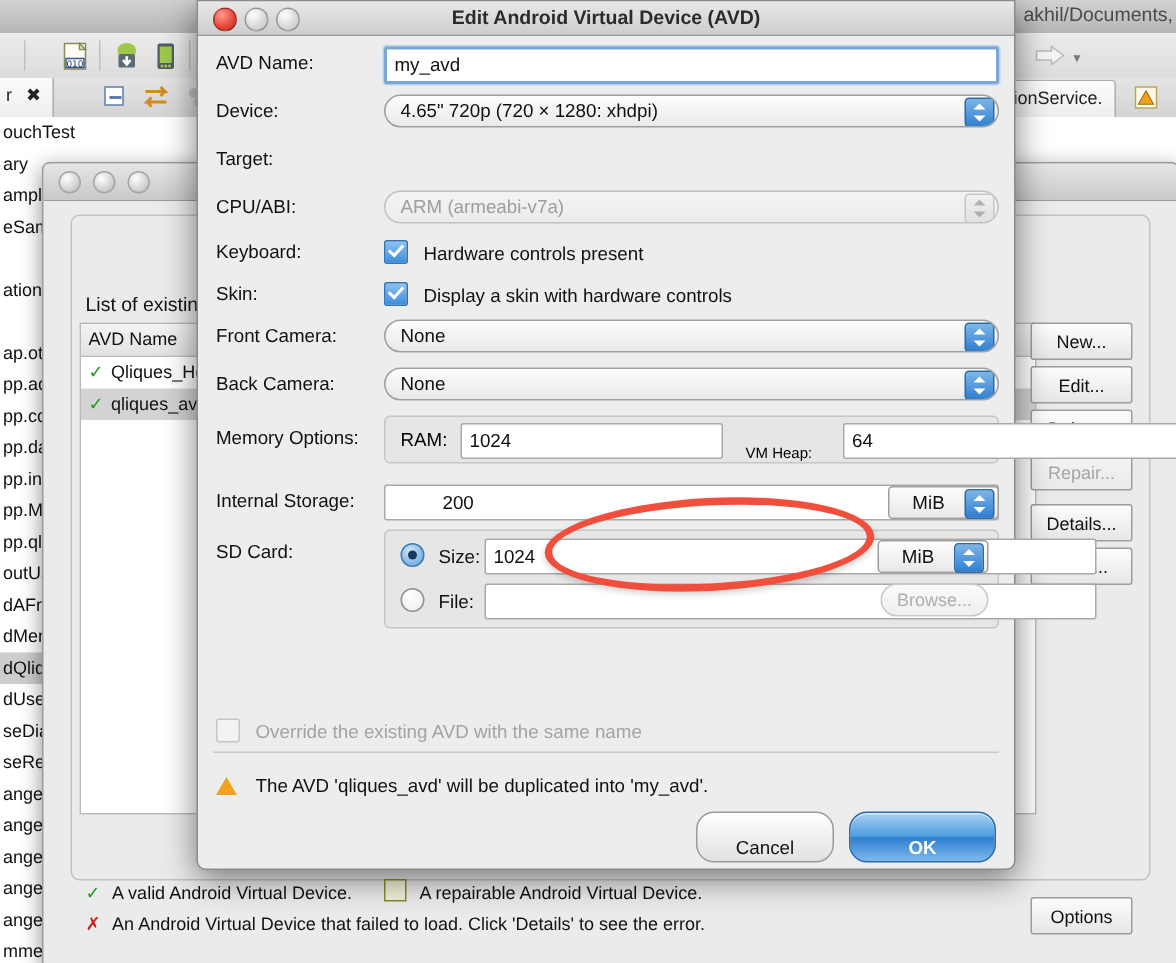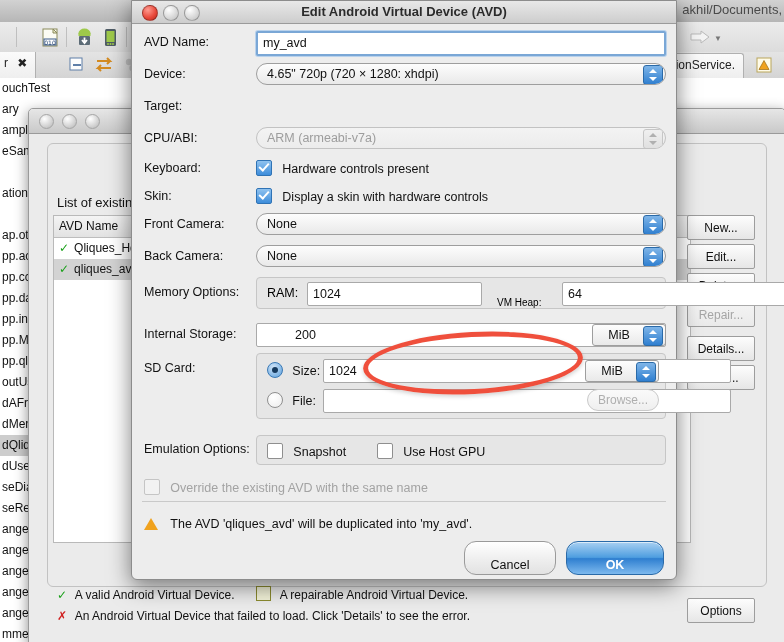--- a/index.html
+++ b/index.html
@@ -531,33 +531,20 @@
 
         <div style="position:absolute;left:10px;top:38px;">
           <span class="radio"></span>
           <span class="chktext">File:</span>
         </div>
         <div class="textfield" style="position:absolute;left:66px;right:88px;top:35px;"></div>
         <button class="pillbtn disabled" style="position:absolute;right:6px;top:35px;height:22px;padding:0 10px;font-size:12px;">Browse...</button>
       </div>
     </div>
 
-    <div class="row" style="top:412px;height:32px;">
-      <span class="lbl" style="top:7px;">Emulation Options:</span>
-      <div class="panel" style="left:124px;right:10px;top:0;height:30px;">
-        <div style="position:absolute;left:10px;top:7px;">
-          <span class="chk"></span>
-          <span class="chktext">Snapshot</span>
-        </div>
-        <div style="position:absolute;left:120px;top:7px;">
-          <span class="chk"></span>
-          <span class="chktext">Use Host GPU</span>
-        </div>
-      </div>
-    </div>
 
     <div class="row" style="top:452px;">
       <div style="position:absolute;left:12px;top:4px;">
         <span class="chk disabled"></span>
         <span class="chktext disabled">Override the existing AVD with the same name</span>
       </div>
     </div>
 
     <div class="sep" style="top:478px;"></div>
 

